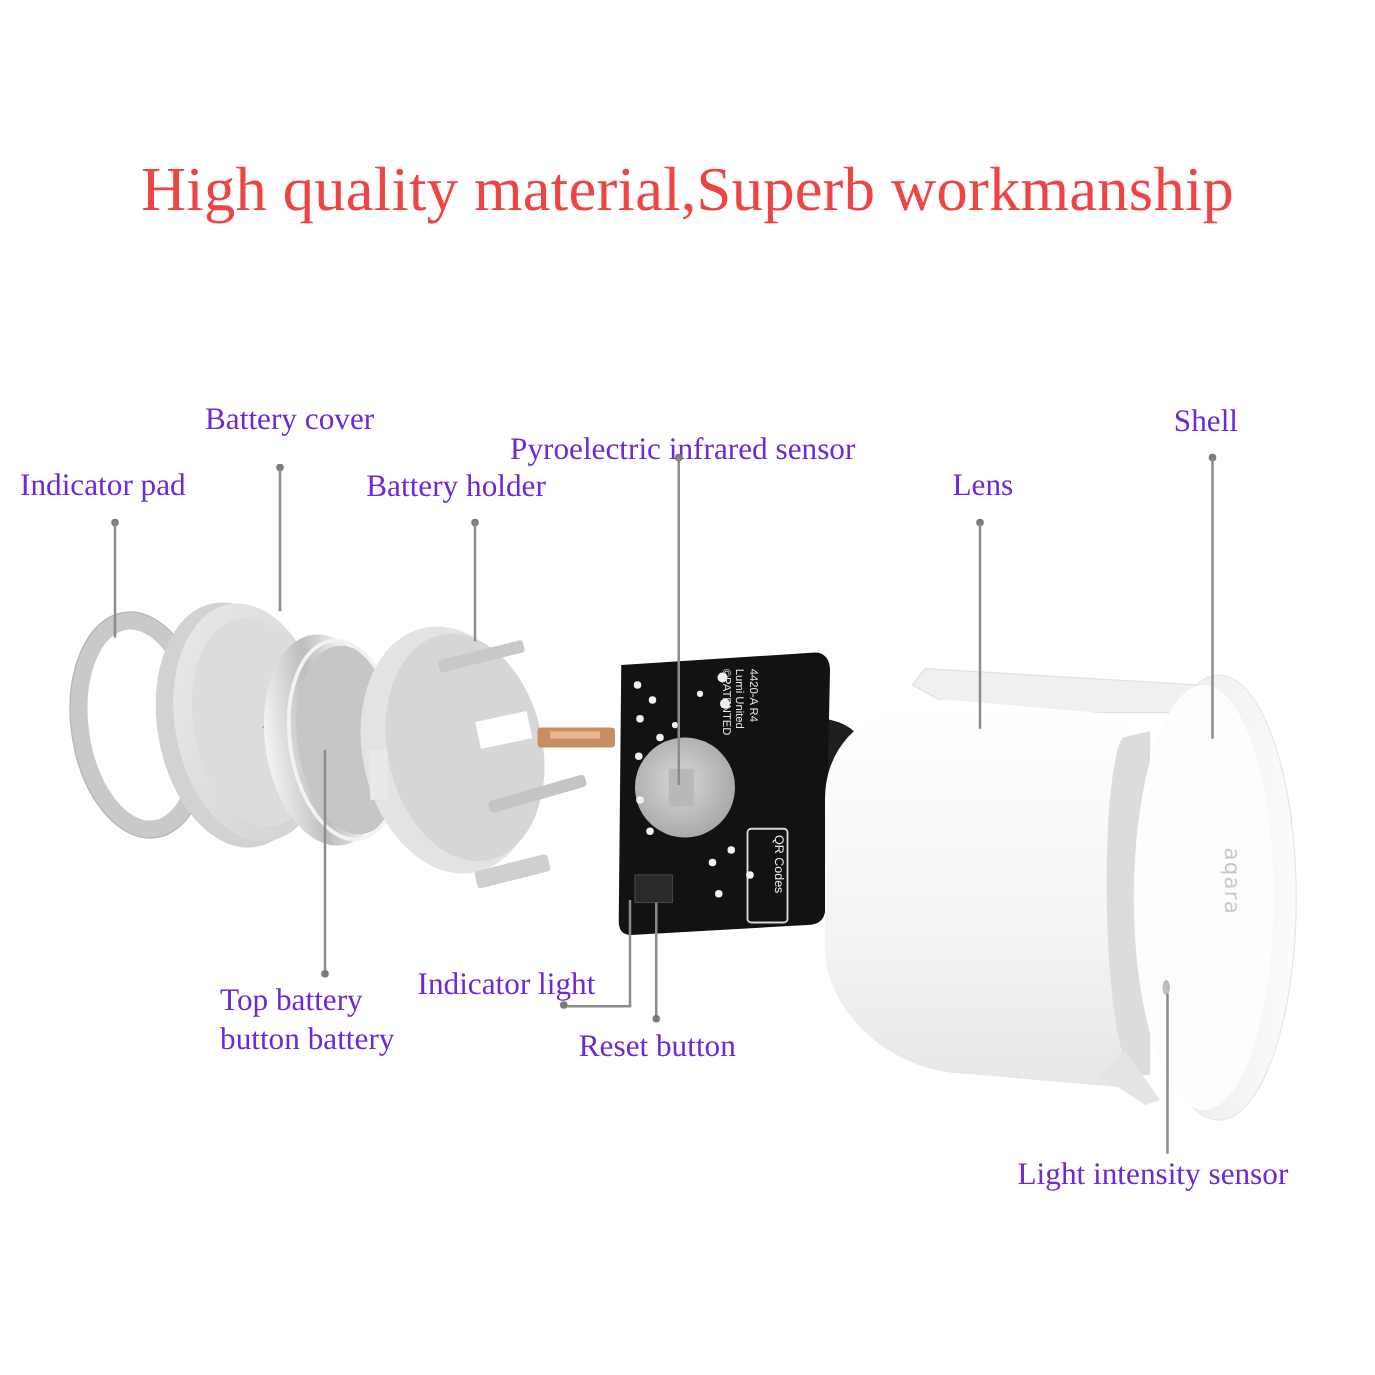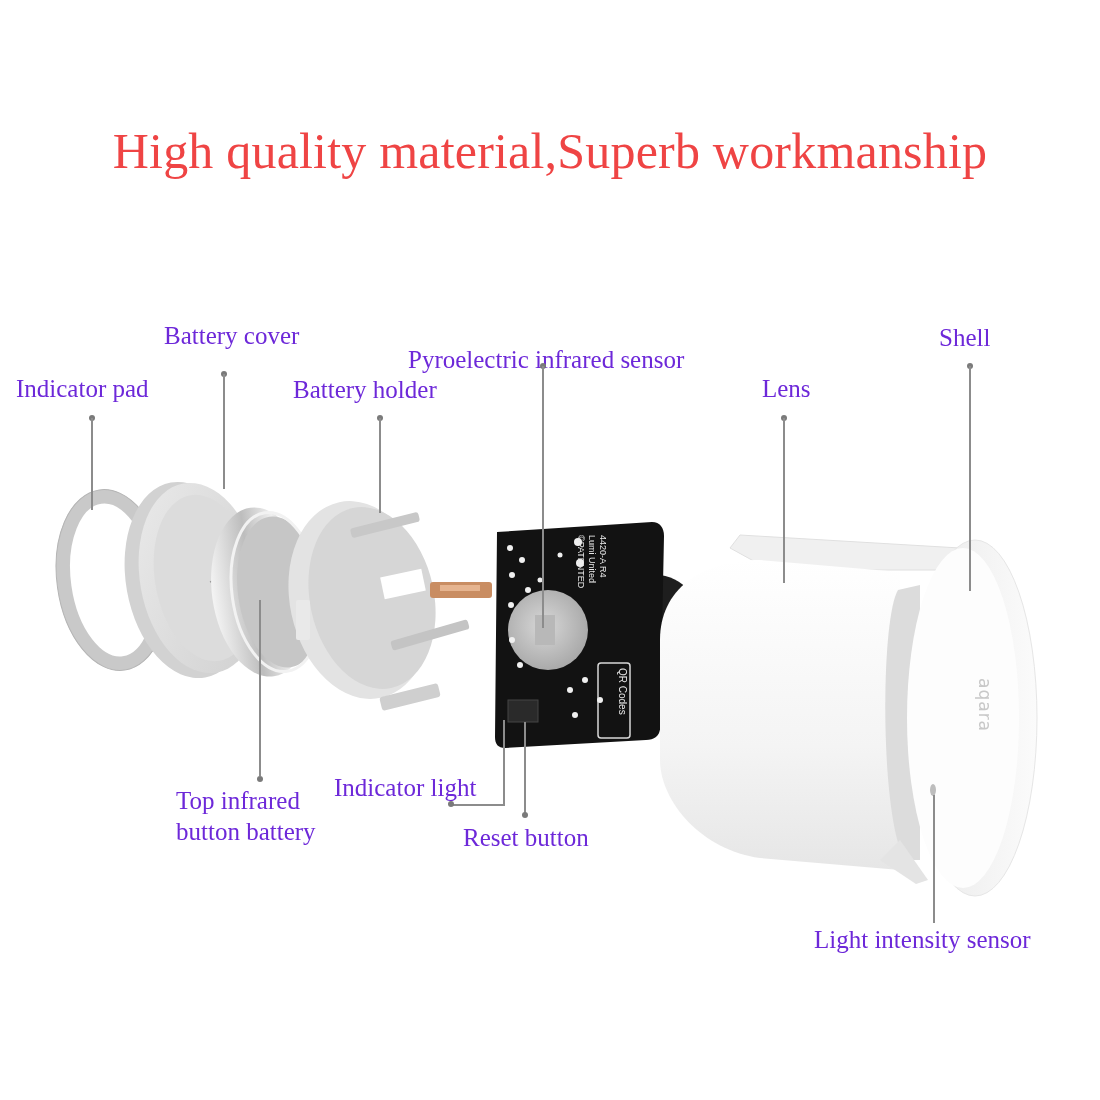--- a/index.html
+++ b/index.html
@@ -153,21 +153,21 @@
 
   <div style="position:absolute;left:995px;top:678px;transform:rotate(90deg);transform-origin:0 0;color:#c8c8c8;font-family:'DejaVu Sans',sans-serif;font-size:17px;letter-spacing:1px;">aqara</div>
 
   <div class="label" style="left:16px;top:373px;">Indicator pad</div>
   <div class="label" style="left:164px;top:320px;">Battery cover</div>
   <div class="label" style="left:293px;top:374px;">Battery holder</div>
   <div class="label" style="left:408px;top:344px;">Pyroelectric infrared sensor</div>
   <div class="label" style="left:762px;top:373px;">Lens</div>
   <div class="label" style="left:939px;top:322px;">Shell</div>
   <div class="label multi" style="left:176px;top:785px;">
-    <div>Top infrared</div>
+    <div>Top battery</div>
     <div>button battery</div>
   </div>
   <div class="label" style="left:334px;top:772px;">Indicator light</div>
   <div class="label" style="left:463px;top:822px;text-align:right;">Reset button</div>
   <div class="label" style="left:814px;top:924px;">Light intensity sensor</div>
 
   <div class="dot" style="left:89px;top:415px;"></div>
   <div class="leader" style="left:91px;top:418px;height:92px;"></div>
 
   <div class="dot" style="left:221px;top:371px;"></div>

